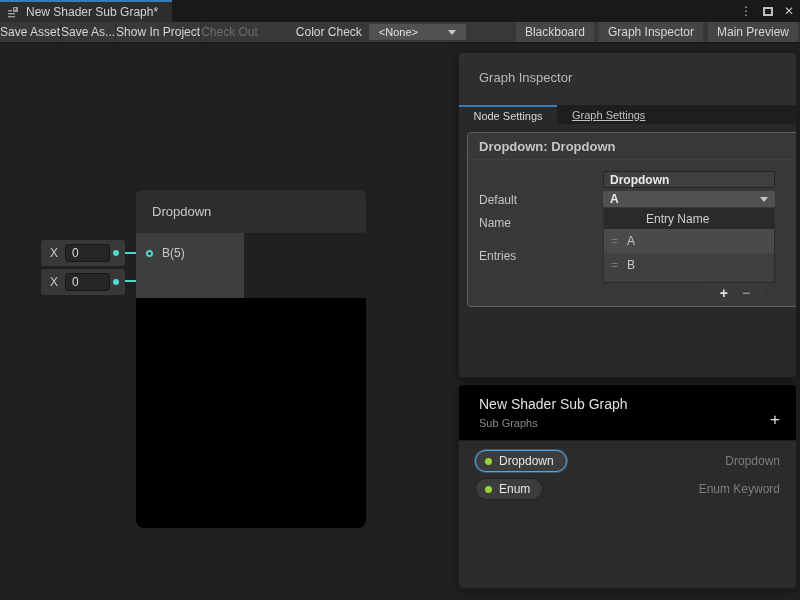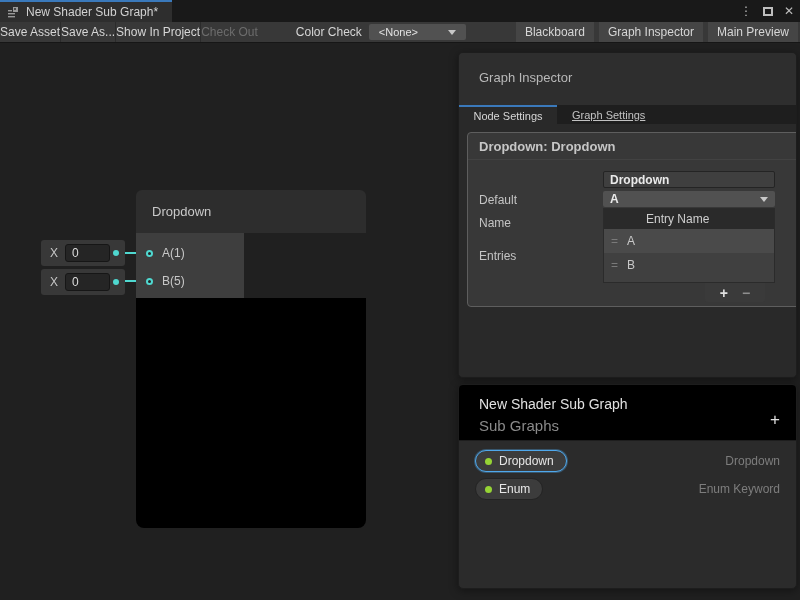--- a/index.html
+++ b/index.html
@@ -104,21 +104,21 @@
                border-radius:0 0 3px 3px;display:flex;align-items:center;justify-content:center;
                gap:14px;}
   .list-footer .plus{color:#E0E0E0;font-size:14px;font-weight:bold;line-height:1;}
   .list-footer .minus{color:#8E8E8E;font-size:14px;font-weight:bold;line-height:1;}
 
   
   .blackboard{left:458px;top:341px;width:339px;height:205px;background:#2B2B2B;}
   .bb-header{height:56px;background:#000000;border-bottom:1px solid #1E1E1E;position:relative;
              padding:11px 0 0 20px;}
   .bb-title{font-size:14px;color:#E0E0E0;}
-  .bb-sub{font-size:15px;color:#8A8A8A;margin-top:5px;}
+  .bb-sub{font-size:11px;color:#8A8A8A;margin-top:5px;}
   .bb-add{position:absolute;right:16px;top:26px;font-size:17px;color:#E0E0E0;line-height:1;}
   .bb-row{position:absolute;left:0;width:100%;height:26px;display:flex;align-items:center;
           padding:0 16px;}
   .pill{display:inline-flex;align-items:center;gap:7px;height:22px;padding:0 12px 0 9px;
         background:#3C3C3C;border:1px solid #242424;border-radius:12px;font-size:12px;
         color:#E6E6E6;}
   .pill.selected{border:1px solid var(--selection-blue);
                  box-shadow:0 0 0 1px rgba(79,168,236,.35);}
   .pill .dot{width:7px;height:7px;border-radius:50%;background:var(--dot-green);}
   .bb-type{margin-left:auto;font-size:12px;color:#7D7D7D;}
@@ -183,24 +183,20 @@
       <span class="field">0</span>
       <span class="conn-dot"></span>
     </div>
 
     <div class="node">
       <div class="node-title">Dropdown</div>
       <div class="node-ports">
         <div class="ports-left">
           <div class="port-row">
             <span class="port-circle"></span>
-            <span>A(1)</span>
-          </div>
-          <div class="port-row">
-            <span class="port-circle"></span>
             <span>B(5)</span>
           </div>
         </div>
       </div>
       <div class="node-preview"></div>
     </div>
 
     <div class="panel inspector">
       <div class="insp-header">Graph Inspector</div>
       <div class="insp-tabs">

